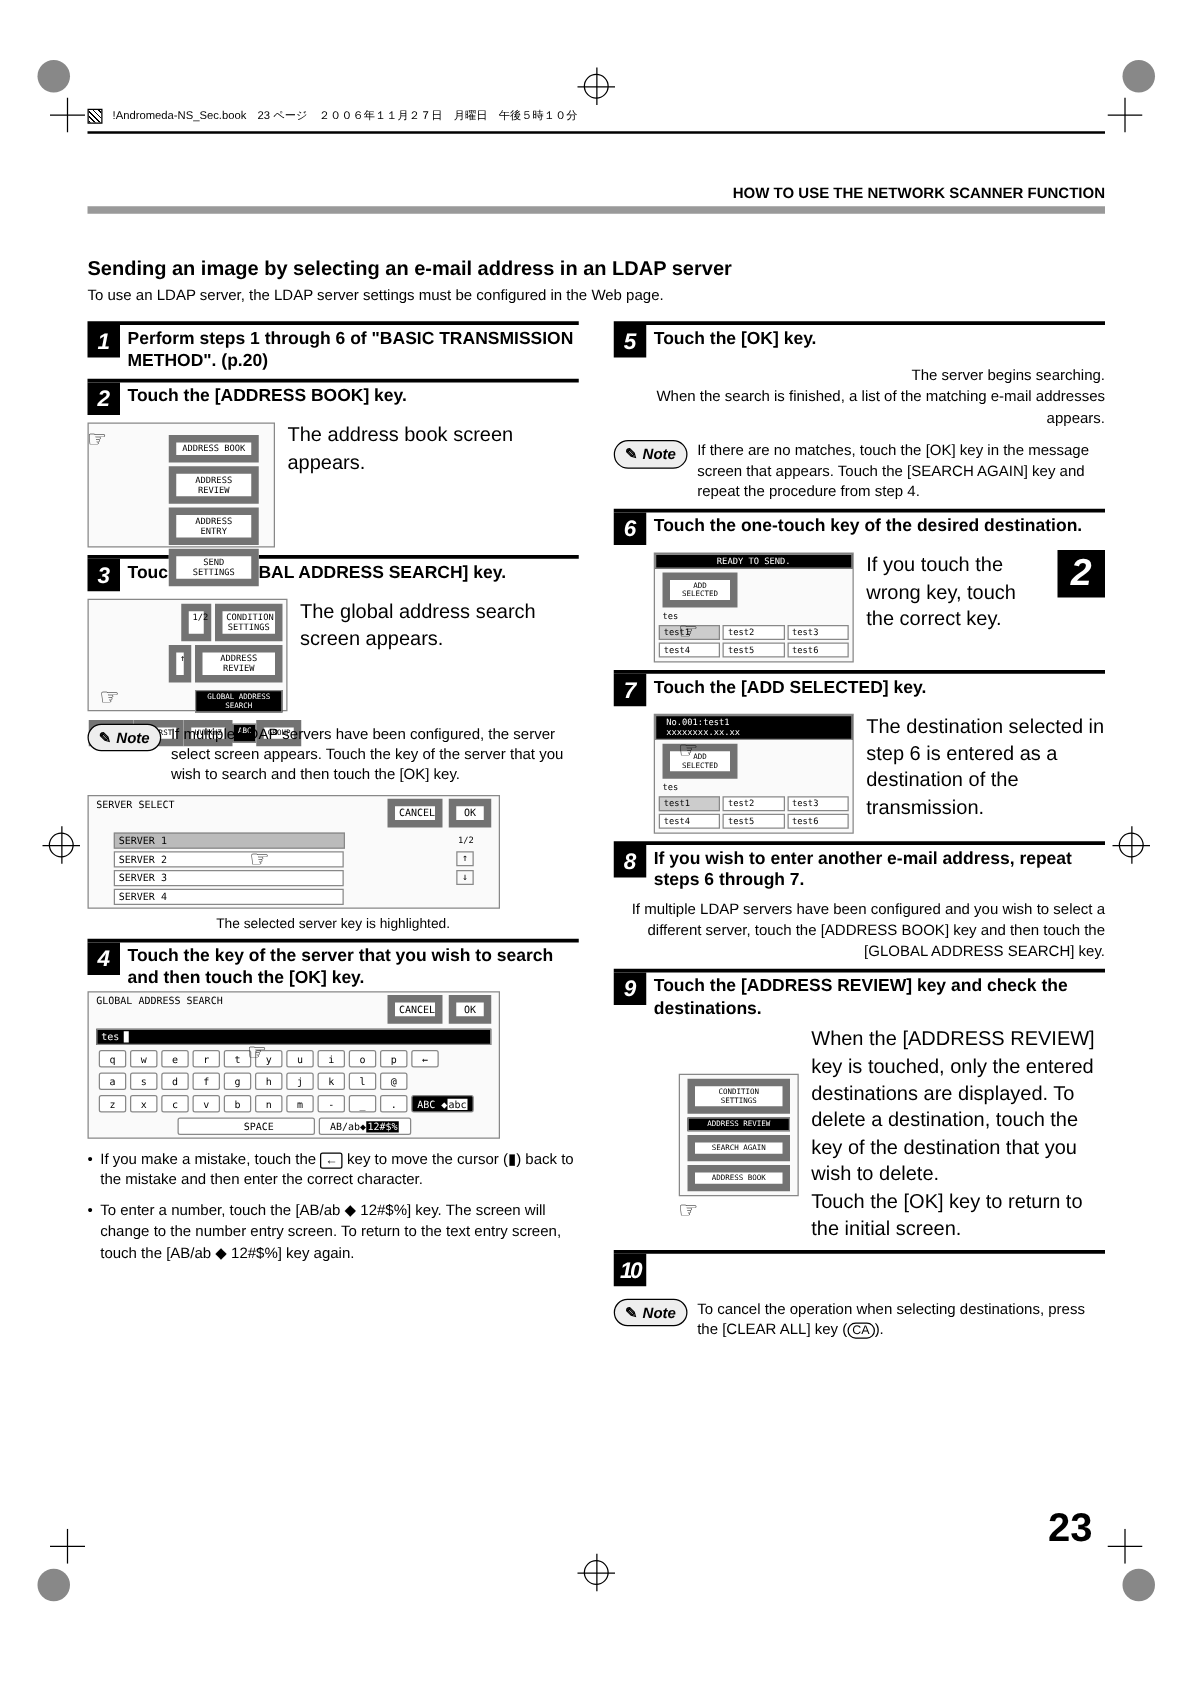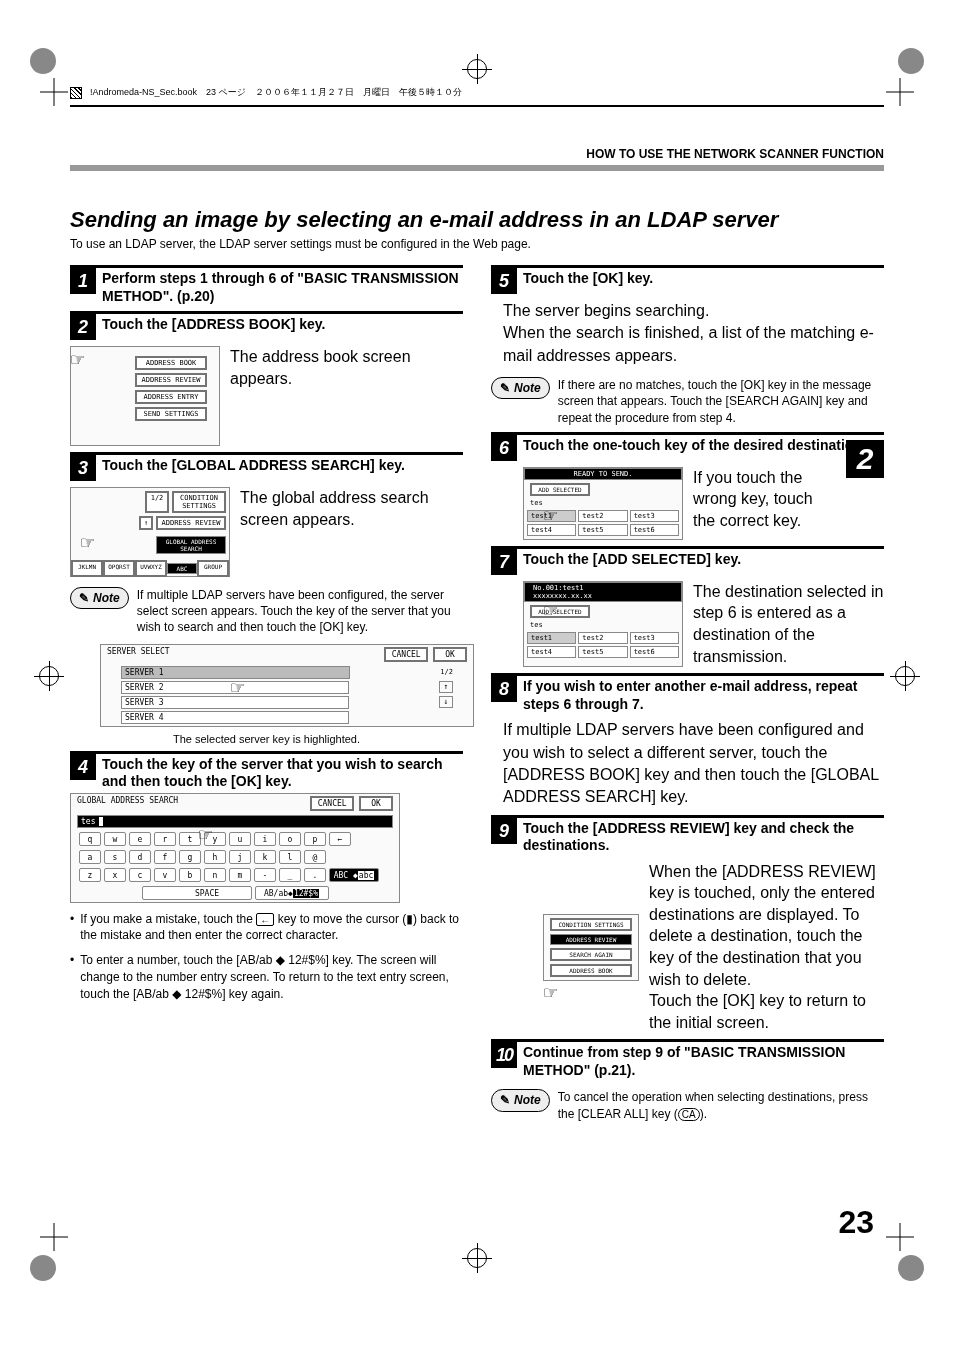--- a/index.html
+++ b/index.html
@@ -62,23 +62,22 @@
     right:70px;
     top:440px;
     width:38px; height:38px;
     background:#000; color:#fff;
     font-size:30px; font-weight:bold;
     display:flex;align-items:center;justify-content:center;
     font-style:italic;
   }
 
   h2.subsection {
-    font-size:22px;
+    font-size:16px;
     margin:0 0 4px;
-    font-style:italic;
   }
   .lead { font-size:12px; margin:0 0 14px; }
 
   .cols { display:flex; gap:28px; }
   .col { flex:1; min-width:0; }
 
   .step {
     display:flex;
     align-items:flex-start;
     border-top:3px solid #000;
@@ -114,41 +113,41 @@
     padding:2px 8px; font-weight:bold; font-style:italic;
     font-size:12px;
     display:flex; align-items:center; gap:4px;
     background:#eee;
     flex-shrink:0;
   }
   .note .pill::before{
     content:"✎"; font-style:normal;
   }
 
-  .body-text { font-size:16px; line-height:1.4; margin-top:6px; }
+  .body-text { font-size:12px; line-height:1.4; margin-top:6px;text-align:right; }
   .body-text-indent { margin-left:12px; }
   .caption-center { text-align:center; font-size:11px; margin-top:6px;}
   .bullet { font-size:12px; line-height:1.4; margin-top:8px; display:flex; gap:6px;}
   .bullet .dot{flex-shrink:0;}
   .box-key{display:inline-block;border:1px solid #000;padding:0 3px;font-size:10px;border-radius:2px;line-height:1.1;}
 
   .pagenum { position:absolute; right:80px; bottom:110px; font-size:32px; font-weight:bold; }
 
   
   .panel { border:1px solid #888; background:#fafafa; font-size:7px; font-family:monospace;}
-  .panel .pline{border:2px solid #737373; margin:3px 6px; padding:1px 3px; background:#fff; text-align:center;}
+  .panel .pline{border:6px solid #737373; margin:3px 6px; padding:1px 3px; background:#fff; text-align:center;}
   .panel .plinedark{border:1px solid #888; margin:3px 0 3px 0; padding:1px 3px; background:#000;color:#fff; text-align:center;}
   .hand{position:relative;}
   .hand::after{content:"☞";position:absolute;font-size:22px;color:#000;}
 
   
   .fig-s2 {width:150px; height:100px; position:relative;}
   .fig-s3 {width:160px; height:90px;}
   .fig-s3 .hand::after{left:10px; top:0px;}
-  .fig-server {margin-top:8px; width:374px;margin-left:30px;}
+  .fig-server {margin-top:8px; width:330px;}
   .fig-server .topbar{display:flex; justify-content:space-between; padding:2px 6px; font-size:8px;}
   .fig-server .row5{display:flex; justify-content:space-between; align-items:center; margin:2px 20px;}
   .fig-server .slot{border:1px solid #888;background:#fff;flex:1;margin-right:90px;padding:1px 3px;font-size:8px;}
   .fig-server .slot.sel{background:#bbb;}
   .fig-server .ud{width:14px;height:12px;border:1px solid #888;text-align:center;font-size:8px;}
   .fig-server .hand::after{left:110px; top:-6px;}
   .fig-kb {width:330px; margin-top:2px;}
   .fig-kb .topbar{display:flex; justify-content:space-between; padding:2px 6px;font-size:8px;}
   .fig-kb .kbrow{display:flex; gap:3px; padding:2px 8px;}
   .fig-kb .k{border:1px solid #888;background:#fff;width:22px;height:14px;text-align:center;font-size:8px;line-height:14px;border-radius:2px;}
@@ -449,21 +448,20 @@
           </div>
         </div>
         <div class="txt">
           <div>When the [ADDRESS REVIEW] key is touched, only the entered destinations are displayed. To delete a destination, touch the key of the destination that you wish to delete.</div>
           <div>Touch the [OK] key to return to the initial screen.</div>
         </div>
       </div>
 
       <div class="step">
         <div class="blk" style="letter-spacing:-2px;">10</div>
-        <div class="title">Continue from step 9 of "BASIC TRANSMISSION METHOD" (p.21).</div>
       </div>
       <div class="note">
         <span class="pill">
             <span>Note</span>
           </span>
         <span><span>To cancel the operation when selecting destinations, press the [CLEAR ALL] key (</span><span class="box-key" style="border-radius:8px;">CA</span><span>).</span></span>
       </div>
     </div>
   </div>
 

